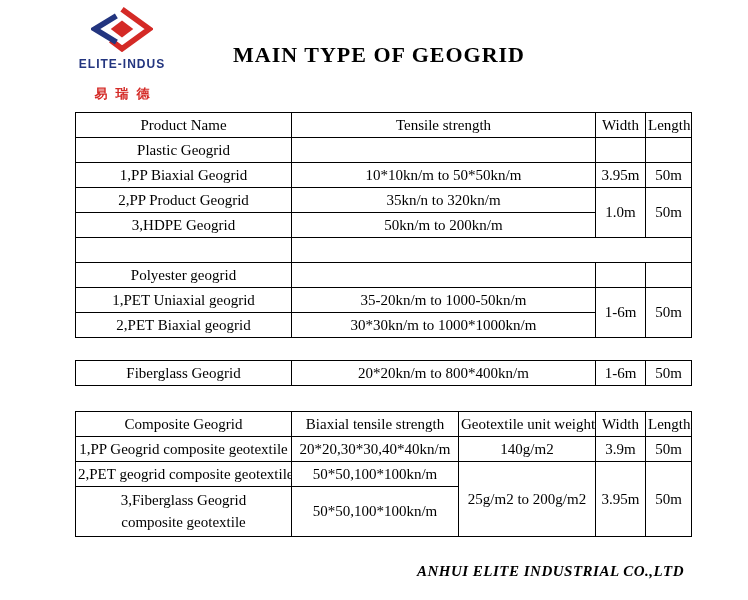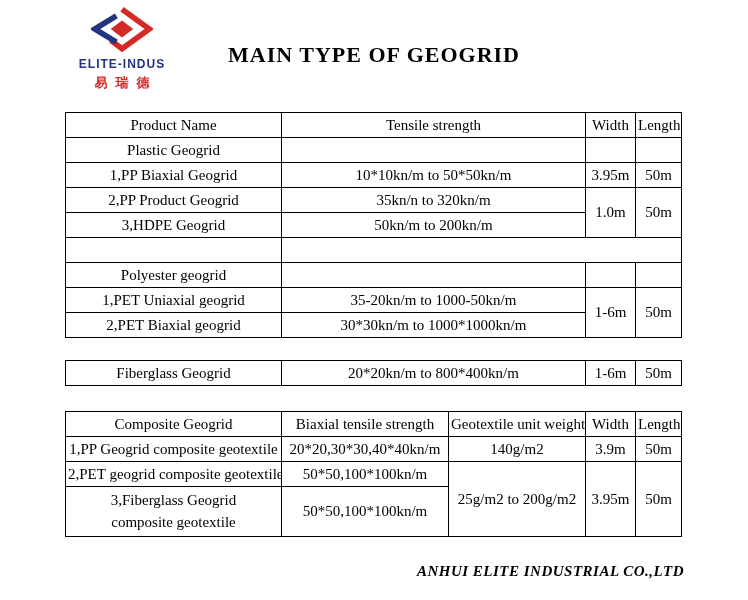--- a/index.html
+++ b/index.html
@@ -2,32 +2,32 @@
 <html><head>
 <meta charset="utf-8">
 <style>
   * { margin:0; padding:0; box-sizing:border-box; }
   html,body { background:#fff; }
   body {
     width:748px; height:600px;
     font-family:"Liberation Serif", serif;
     color:#000; position:relative; overflow:hidden;
   }
-  .page { width:748px; height:600px; position:relative; }
+  .page { width:748px; height:600px; position:relative;padding-left:10px; }
 
   
   .logo { position:absolute; top:6px; left:74px; width:96px; text-align:center; }
   .logo-brand {
     font-family:"Liberation Sans", sans-serif;
     font-weight:bold; font-size:12px; letter-spacing:1px;
     color:#23357f; margin-top:1px;
   }
   .logo-cn {
     color:#d42a26; font-size:13px; font-weight:bold;
-    letter-spacing:8px; padding-left:8px; margin-top:3px;
+    letter-spacing:8px; padding-left:8px; margin-top:14px;
   }
 
   
   .title {
     text-align:center; padding-top:42px;
     font-size:22px; font-weight:bold; letter-spacing:1px;
   }
 
   
   table.t {

